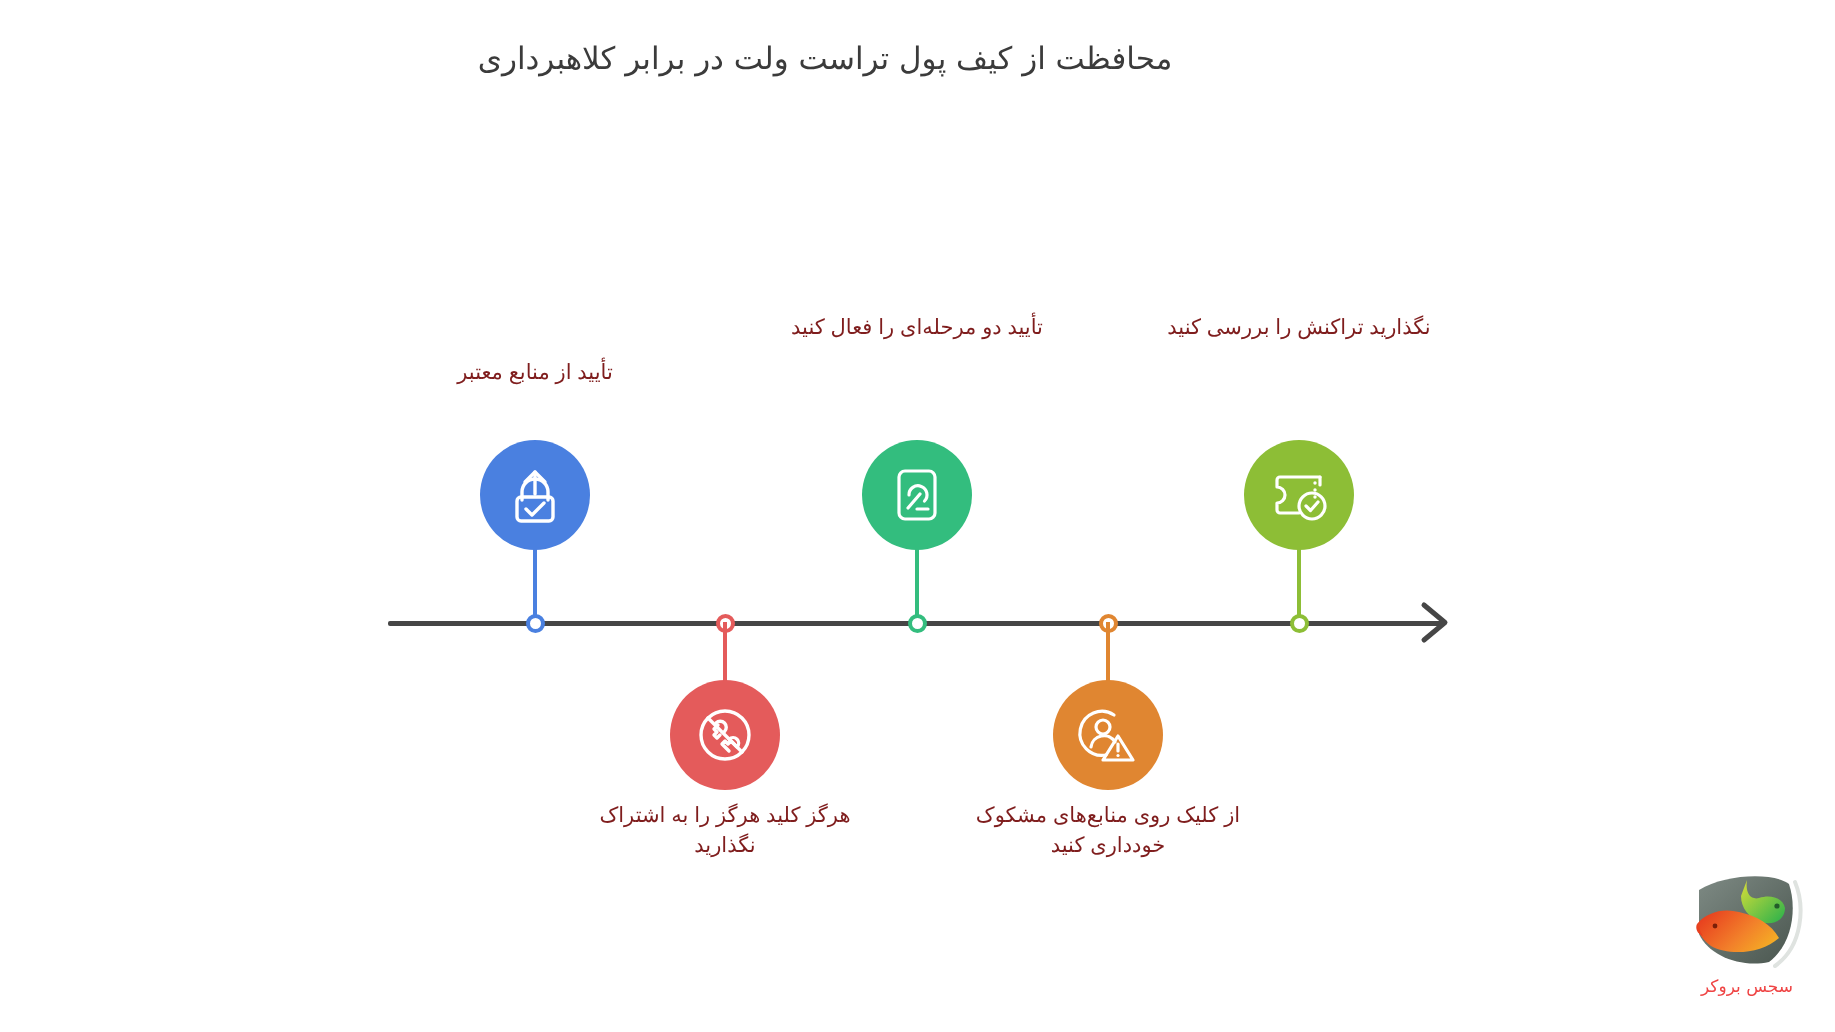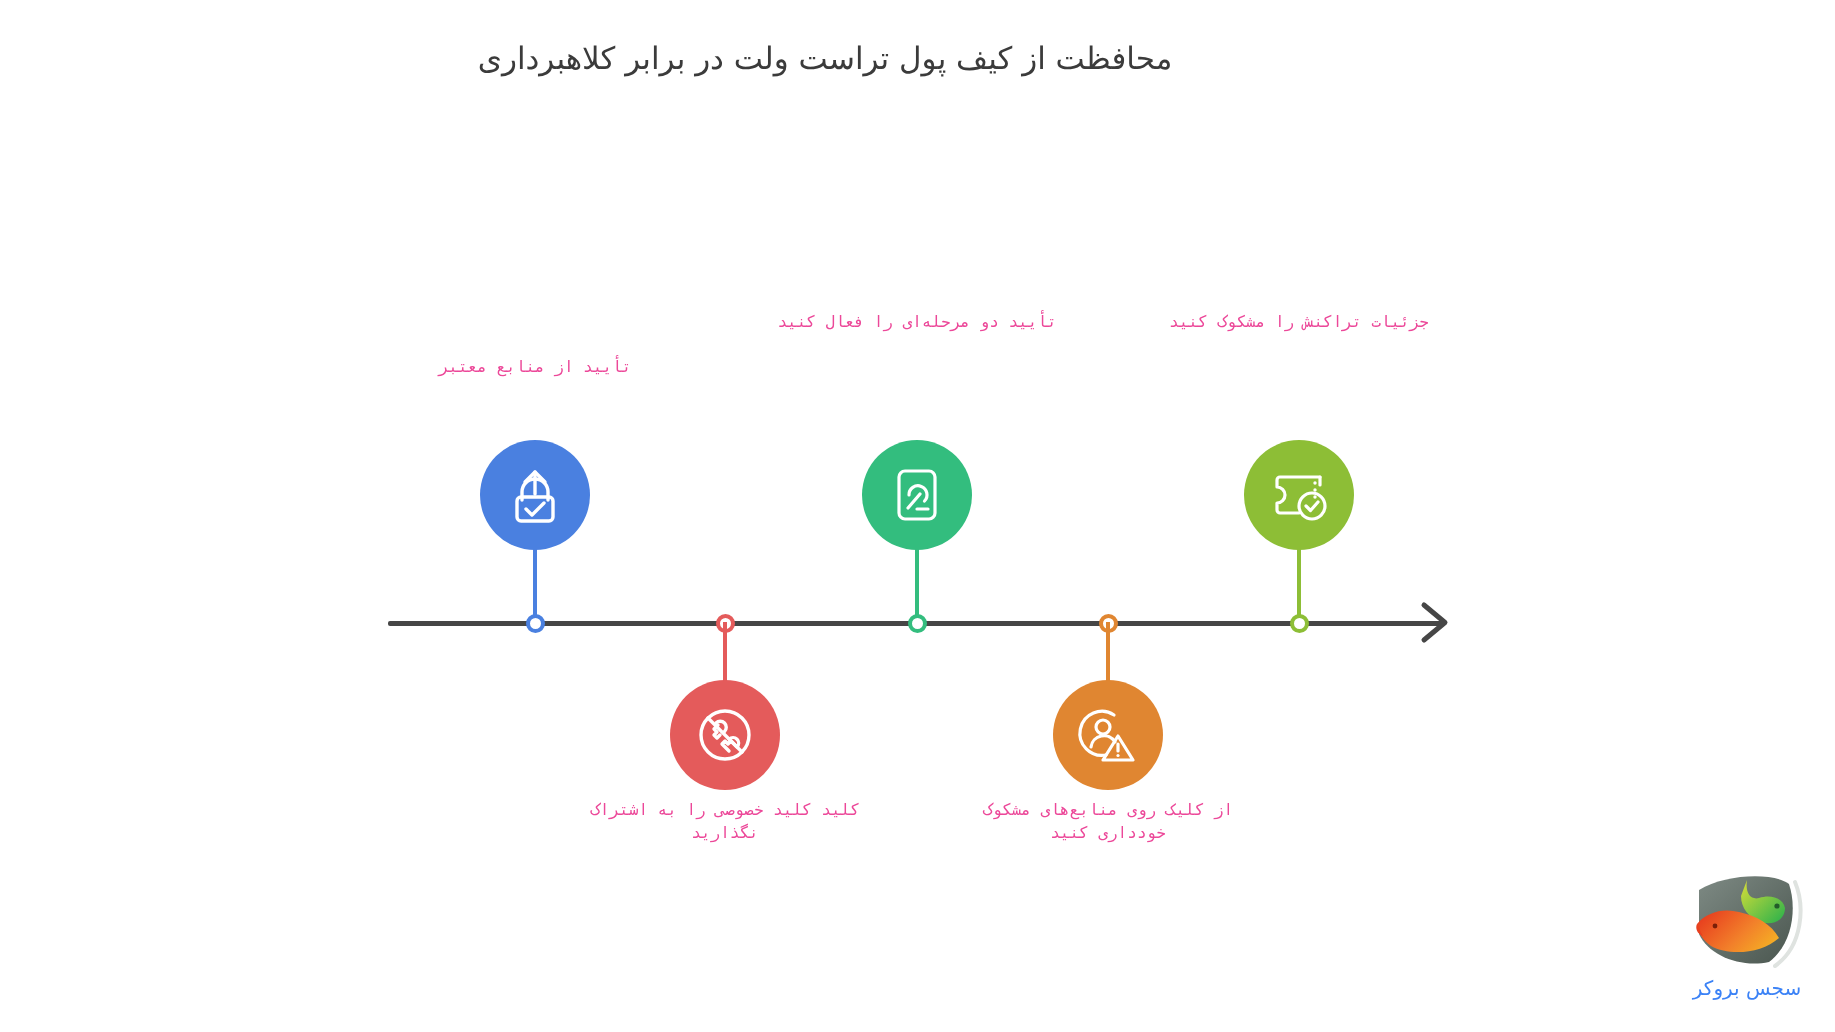--- a/index.html
+++ b/index.html
@@ -80,24 +80,24 @@
     left: -9.5px;
     top: 614px;
     box-sizing: border-box;
   }
   .label {
     position: absolute;
     width: 300px;
     left: -150px;
     text-align: center;
     direction: rtl;
-    font-family: Liberation Mono, monospace;
-    font-size: 16px;
+    font-family: Liberation Sans, sans-serif;
+    font-size: 21px;
     line-height: 1.45;
-    color: #ec4899;
+    color: #7f1d1d;
   }
 
   
   .node.up .bubble { top: 440px; }
   .node.up .stem   { top: 548px; height: 74px; }
   .node.up .label  { top: 312px; }
   .node.up.label-1line .label { top: 357px; }
 
   
   .node.down .bubble { top: 680px; }
@@ -110,22 +110,22 @@
     left: 1672px;
     top: 868px;
     width: 150px;
     height: 140px;
   }
   #logo-mark { display:block; margin: 0 auto; }
   #logo-text {
     text-align: center;
     direction: rtl;
     font-family: "DejaVu Sans", "Liberation Sans", sans-serif;
-    font-size: 20px;
-    color: #3b82f6;
+    font-size: 17px;
+    color: #ef4444;
     margin-top: 2px;
     letter-spacing: 1px;
   }
 </style>
 </head>
 <body>
 
 <div id="title">محافظت از کیف پول تراست ولت در برابر کلاهبرداری</div>
 
 <div id="axis-line"></div>
@@ -160,21 +160,21 @@
       <svg width="66" height="66" viewBox="0 0 66 66" fill="none" stroke="#ffffff" stroke-width="3.4" stroke-linecap="round" stroke-linejoin="round">
         <circle cx="33" cy="33" r="24"></circle>
         <line x1="16" y1="16" x2="50" y2="50"></line>
         <path d="M26 23 l-4 4 3 3 -3 3 3 3 3 -3"></path>
         <path d="M24 21 a6 6 0 1 1 8.5 8.5"></path>
         <path d="M44 44 l-5 -5 -3 3 -3 -3 -3 3 7 7"></path>
         <path d="M45 45 a5.5 5.5 0 1 0 -7.8 -7.8"></path>
       </svg>
     </span>
   </div>
-  <div class="label">کلید کلید خصوصی را به اشتراک نگذارید</div>
+  <div class="label">هرگز کلید هرگز را به اشتراک نگذارید</div>
 </div>
 
 <div class="node up" style="left:917px;top:0">
   <div class="label">تأیید دو مرحله‌ای را فعال کنید</div>
   <div class="bubble" style="background:#33bd7e">
     <span>
       <svg width="60" height="60" viewBox="0 0 60 60" fill="none" stroke="#ffffff" stroke-width="3.2" stroke-linecap="round" stroke-linejoin="round">
         <rect x="12" y="6" width="36" height="48" rx="6"></rect>
         <path d="M22 30 a9 9 0 1 1 15.5 6"></path>
         <line x1="21" y1="43" x2="33" y2="29"></line>
@@ -198,21 +198,21 @@
         <path d="M42 33 L57 57 L27 57 Z"></path>
         <line x1="42" y1="41" x2="42" y2="48"></line>
         <circle cx="42" cy="52.5" r="1.6" fill="#ffffff" stroke="none"></circle>
       </svg>
     </span>
   </div>
   <div class="label">از کلیک روی منابع‌های مشکوک خودداری کنید</div>
 </div>
 
 <div class="node up" style="left:1299px;top:0">
-  <div class="label">جزئیات تراکنش را مشکوک کنید</div>
+  <div class="label">نگذارید تراکنش را بررسی کنید</div>
   <div class="bubble" style="background:#8dbe36">
     <span>
       <svg width="64" height="60" viewBox="0 0 64 60" fill="none" stroke="#ffffff" stroke-width="3.2" stroke-linecap="round" stroke-linejoin="round">
         <path d="M53 12 L13 12 A3 3 0 0 0 10 15 L10 22 A7 7 0 0 1 10 38 L10 45 A3 3 0 0 0 13 48 L32 48"></path>
         <path d="M53 12 L53 20"></path>
         <circle cx="48" cy="25" r="1.7" fill="#ffffff" stroke="none"></circle>
         <circle cx="48" cy="32" r="1.7" fill="#ffffff" stroke="none"></circle>
         <circle cx="48" cy="18" r="1.7" fill="#ffffff" stroke="none"></circle>
         <circle cx="45" cy="41" r="13"></circle>
         <polyline points="39,41 43.5,45.5 51,37"></polyline>

